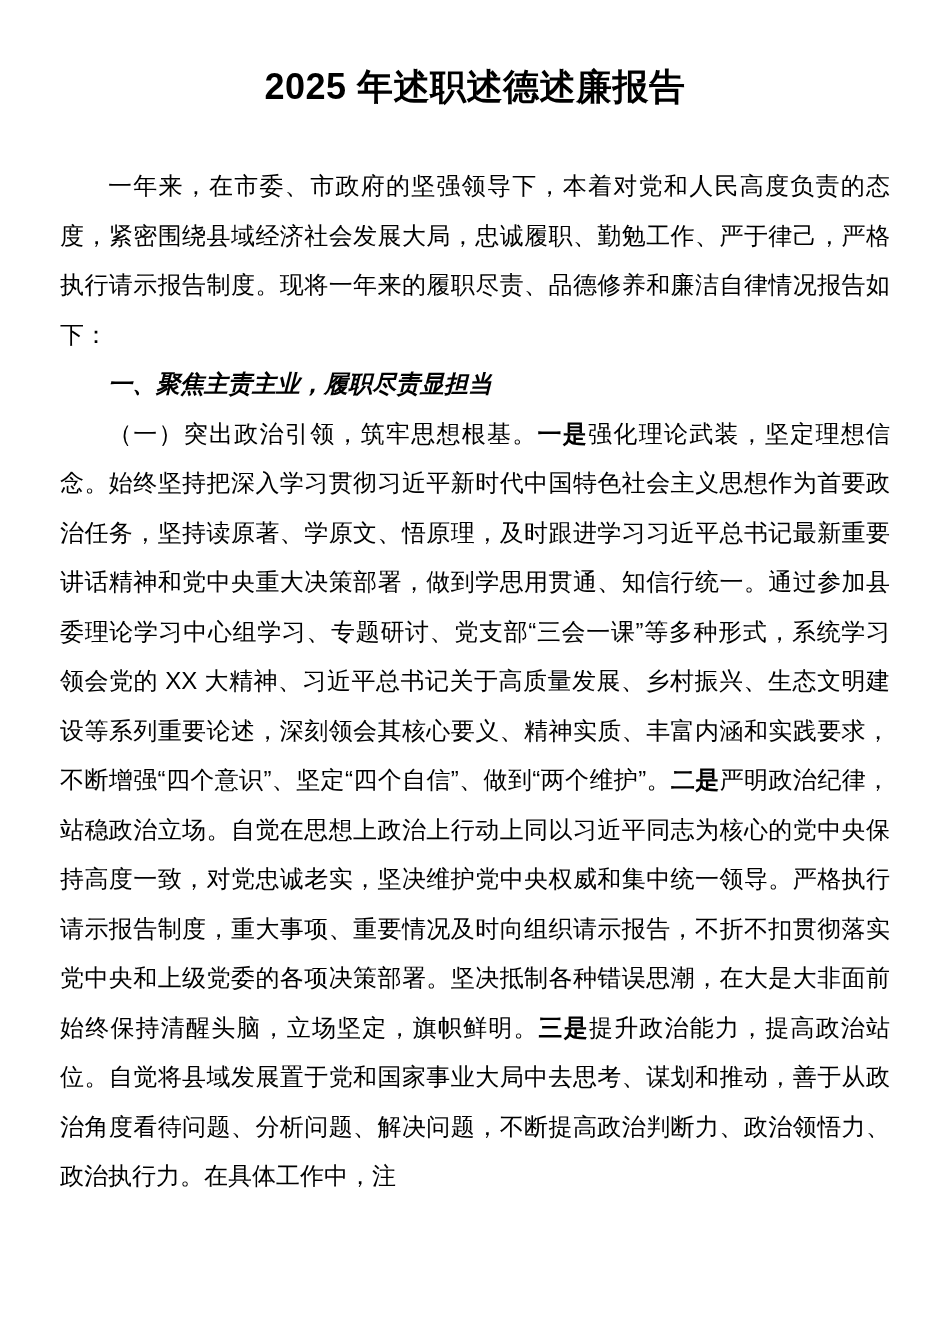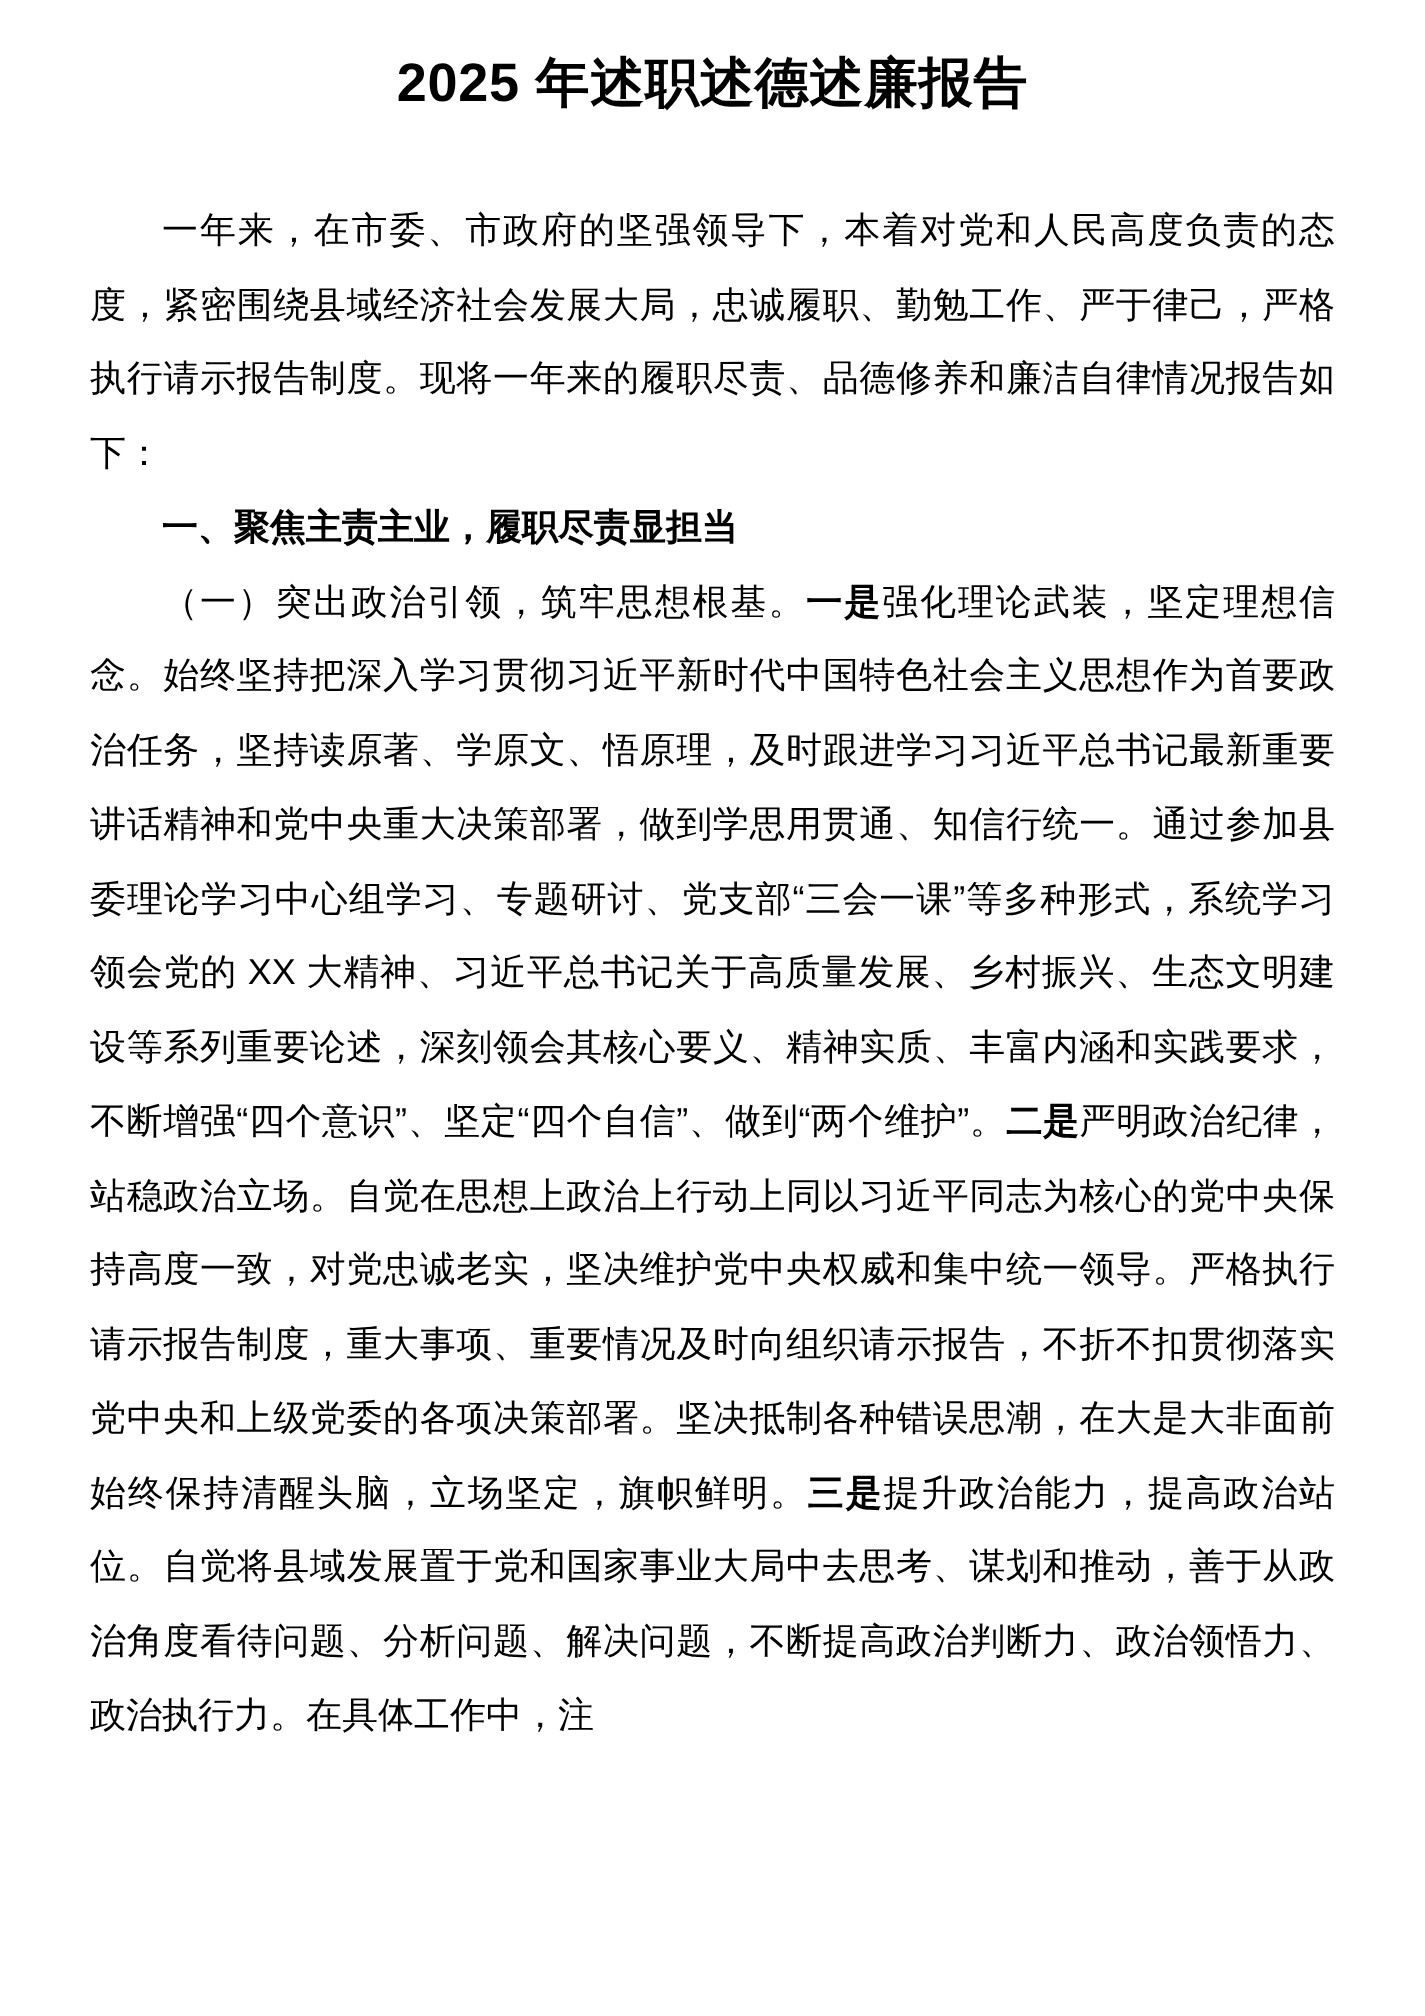--- a/index.html
+++ b/index.html
@@ -13,21 +13,21 @@
     font-family: "Liberation Sans", "DejaVu Sans", sans-serif;
     color: #000000;
     overflow: hidden;
   }
   .page {
     position: relative;
     width: 950px;
     height: 1344px;
     background: #ffffff;
     box-sizing: border-box;
-    padding: 30px 60px 0 60px;
+    padding: 62px 60px 0 60px;
   }
   .doc-title {
     margin: 0;
     text-align: center;
     font-size: 36px;
     line-height: 49px;
     font-weight: 700;
     letter-spacing: 0.5px;
     white-space: nowrap;
   }
@@ -37,20 +37,21 @@
     line-height: 49.5px;
     text-align: justify;
   }
   .doc-body p {
     margin: 0;
     padding: 0;
     text-indent: 2em;
   }
   .doc-body p.heading {
     font-weight: 700;
+    font-style: italic;
   }
   .doc-body b {
     font-weight: 700;
   }
 </style>
 </head>
 <body style="color: rgb(0, 0, 0); background: rgb(255, 255, 255);">
 
 <div class="page">
   <h1 class="doc-title">2025 年述职述德述廉报告</h1>

